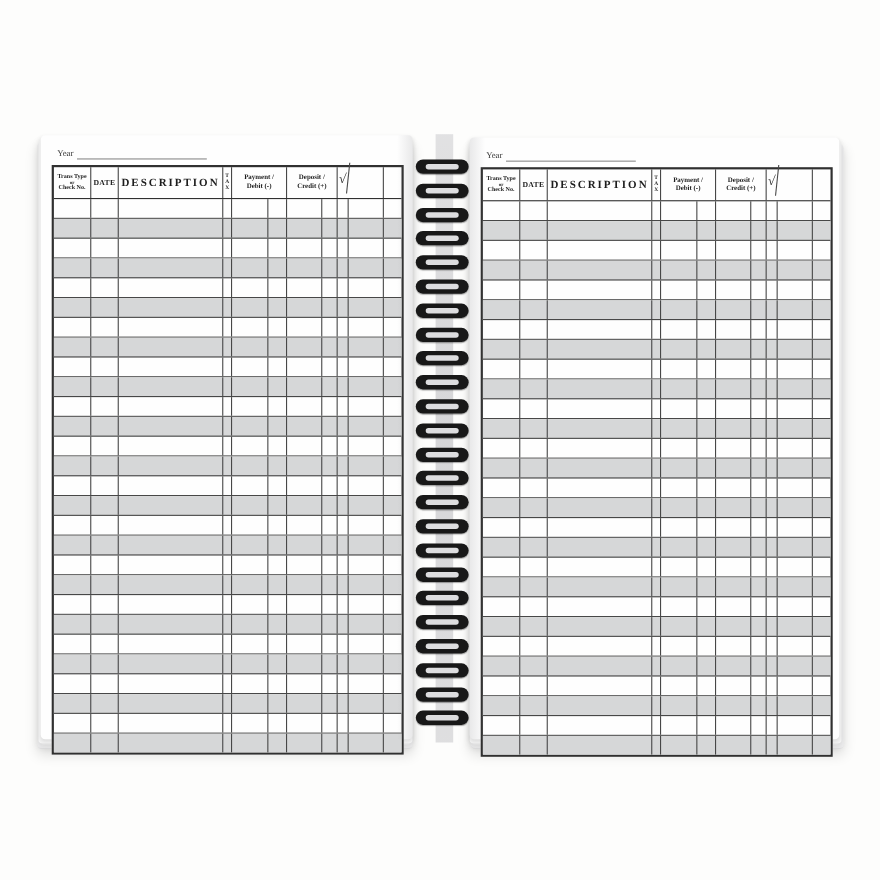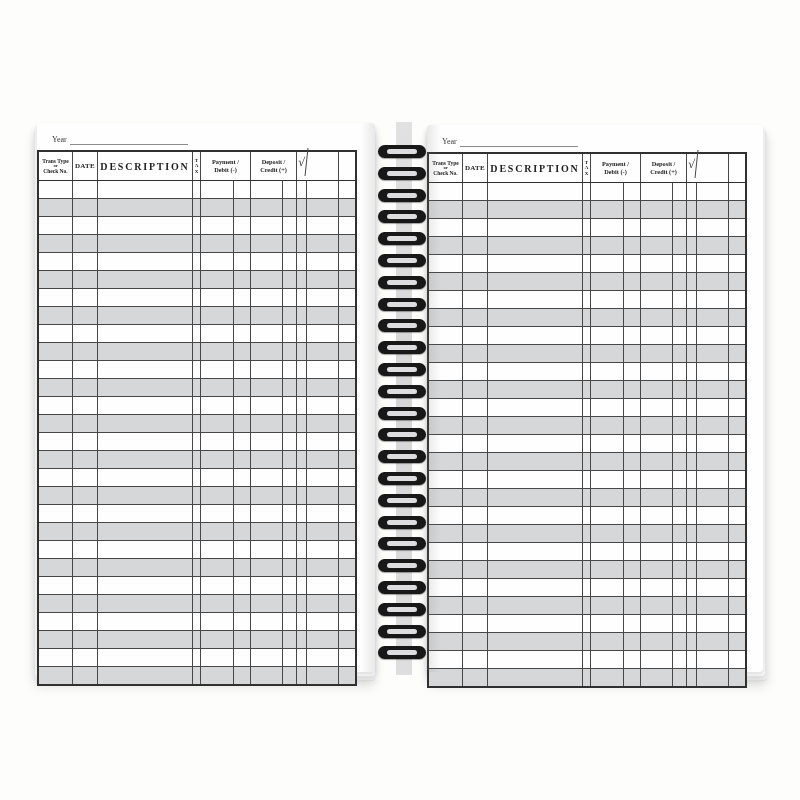--- a/index.html
+++ b/index.html
@@ -55,21 +55,21 @@
   
   .year-row{
     margin:10px 0 4px 15px;height:13px;
     font-size:8px;color:#3a3a3a;display:flex;align-items:center;
   }
   .year-line{
     display:inline-block;width:118px;margin-left:3px;
     border-bottom:1px solid #8a8a8a;height:9px;
   }
   .register{
-    margin-left:0;width:320px;
+    margin-left:10px;width:320px;
     border:2px solid #303030;background:var(--paper,#fff);
     box-sizing:border-box;
   }
   .hrow,.row{display:flex;}
   .hrow{height:28px;border-bottom:1.5px solid #303030;}
   .row{height:17px;border-bottom:1px solid var(--grid-line,#474747);}
   .row:last-child{border-bottom:none;}
   .row.shade{background:var(--row-shade,#d6d7d8);}
   .cell{
     box-sizing:border-box;border-right:1px solid var(--grid-line,#474747);

